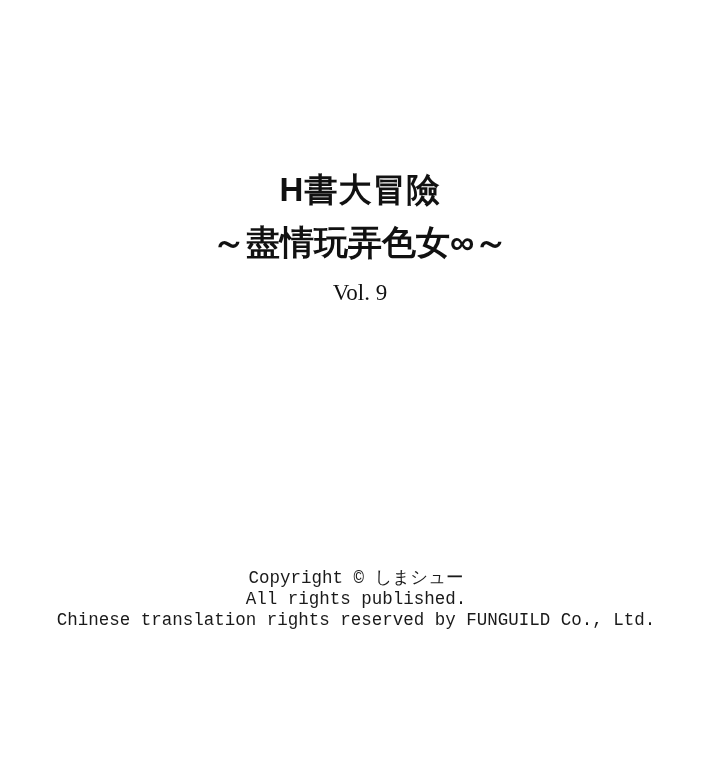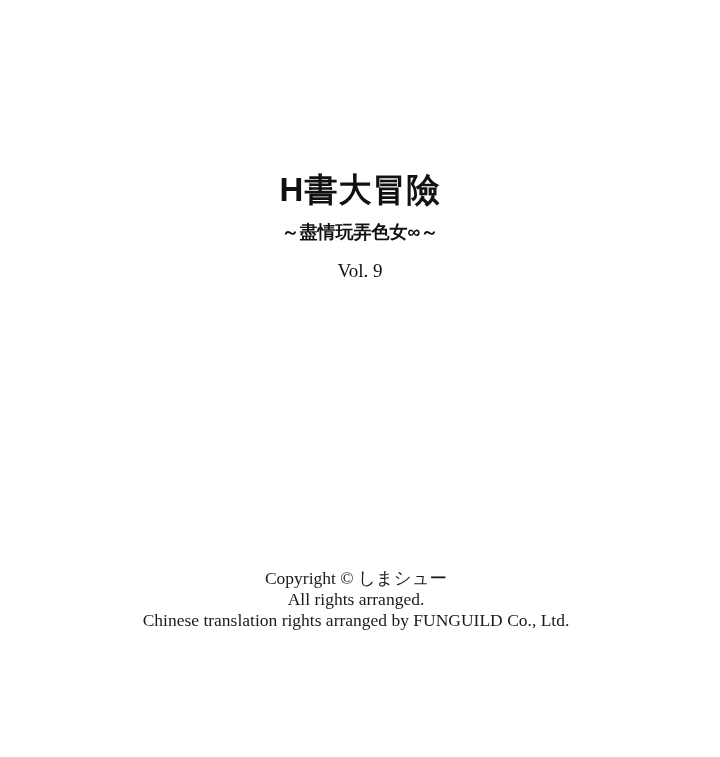--- a/index.html
+++ b/index.html
@@ -33,49 +33,49 @@
     font-weight: bold;
     font-size: 33px;
     letter-spacing: 1px;
     line-height: 1.1;
     color: #111111;
     margin: 0;
   }
   .subtitle {
     font-family: "Liberation Sans", sans-serif;
     font-weight: bold;
-    font-size: 18px;
+    font-size: 34px;
     letter-spacing: 0px;
     line-height: 1.2;
     color: #111111;
     margin: 14px 0 0 0;
   }
   .volume {
     font-family: "Liberation Serif", serif;
-    font-size: 19px;
+    font-size: 23px;
     line-height: 1.2;
     color: #111111;
     margin: 16px 0 0 0;
   }
   .author {
     font-family: "Liberation Sans", sans-serif;
     font-weight: bold;
     font-size: 23px;
     letter-spacing: 1px;
     line-height: 1.2;
     color: #111111;
     margin: 38px 0 0 0;
   }
   .copyright-block {
     position: absolute;
     top: 568px;
     left: 0;
     width: 712px;
     text-align: center;
-    font-family: Liberation Serif, serif;
+    font-family: Liberation Mono, monospace;
     font-size: 17.5px;
     line-height: 21px;
     color: #1a1a1a;
   }
   .copyright-block div {
     margin: 0;
     padding: 0;
   }
 </style>
 </head>
@@ -84,17 +84,17 @@
 <div class="page">
 
   <div class="title-block">
     <h1 class="main-title">H書大冒險</h1>
     <div class="subtitle">～盡情玩弄色女∞～</div>
     <div class="volume">Vol. 9</div>
   </div>
 
   <div class="copyright-block">
     <div>Copyright © しまシュー</div>
-    <div>All rights arranged.</div>
-    <div>Chinese translation rights arranged by FUNGUILD Co., Ltd.</div>
+    <div>All rights published.</div>
+    <div>Chinese translation rights reserved by FUNGUILD Co., Ltd.</div>
   </div>
 
 </div>
 
 </body></html>

